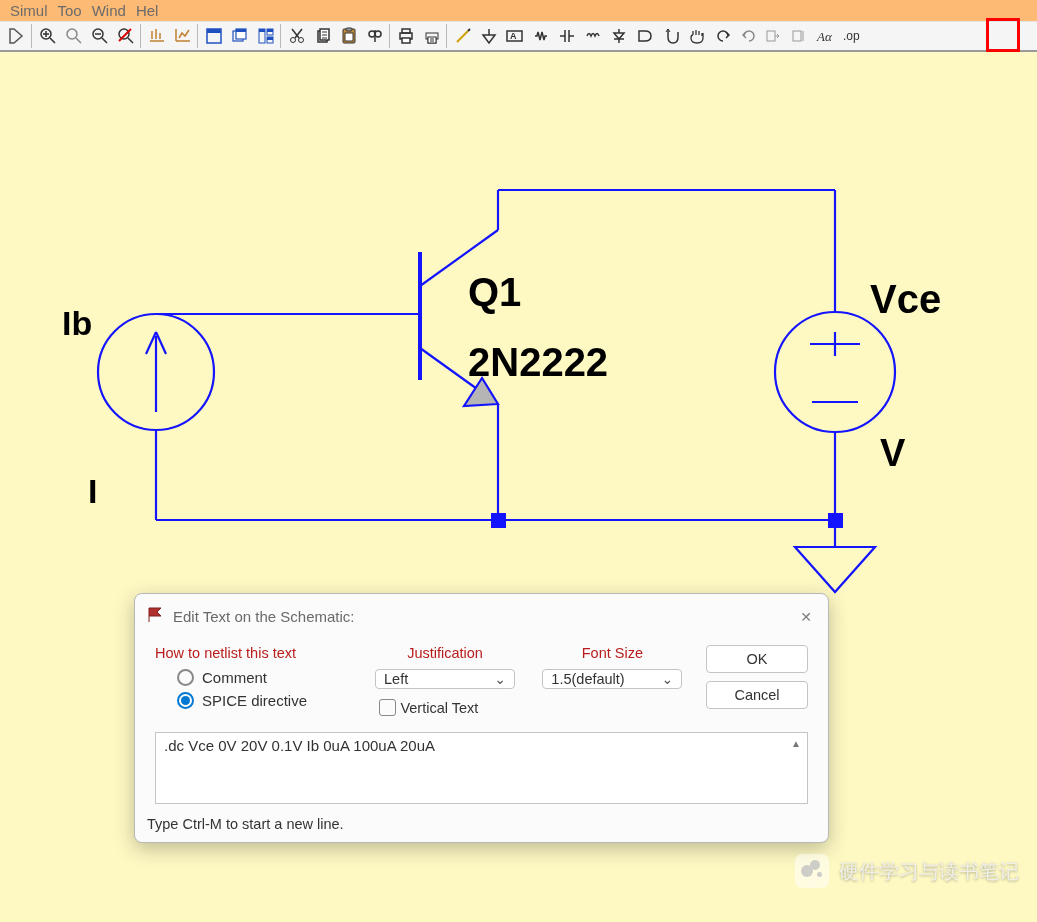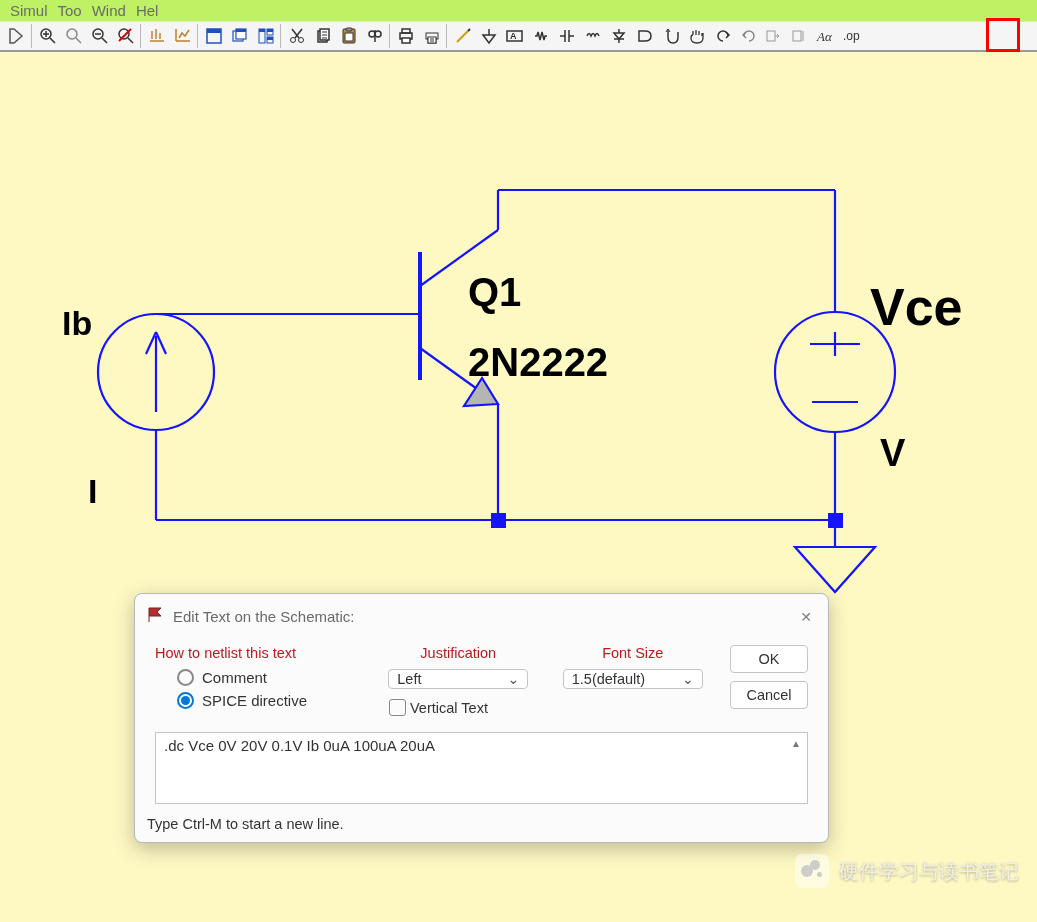--- a/index.html
+++ b/index.html
@@ -7,21 +7,21 @@
       width: 1037px;
       height: 922px;
       font-family: "Segoe UI", Arial, sans-serif;
       background: #ffffff;
       overflow: hidden;
       position: relative;
     }
     
     .menubar {
       height: 22px;
-      background: #bef264;
+      background: #fdba74;
       padding-left: 10px;
       display: flex;
       align-items: center;
       gap: 0;
       color: #6b6b6b;
       font-size: 15px;
       border-bottom: 1px solid #e5e5e5;
     }
     .menubar span { margin-right: 10px; cursor: default; }
     
@@ -174,21 +174,21 @@
       height: 17px;
       border: 1.5px solid #888;
       border-radius: 3px;
     }
     .dlg-buttons {
       display: flex;
       flex-direction: column;
       gap: 8px;
     }
     .dlg-btn {
-      width: 78px;
+      width: 102px;
       height: 28px;
       border: 1px solid #c4c4c4;
       border-radius: 4px;
       background: #fff;
       text-align: center;
       line-height: 26px;
       font-size: 14.5px;
       cursor: pointer;
     }
     .dlg-text {
@@ -507,21 +507,21 @@
     </g>
 
     <rect x="491" y="461" width="15" height="15" fill="#1414ff"></rect>
     <rect x="828" y="461" width="15" height="15" fill="#1414ff"></rect>
   </svg>
 
   <div class="sch-text" style="top:252px;left:62px;font-size:34px">Ib</div>
   <div class="sch-text" style="top:420px;left:88px;font-size:34px">I</div>
   <div class="sch-text" style="top:218px;left:468px;font-size:40px">Q1</div>
   <div class="sch-text" style="top:288px;left:468px;font-size:40px">2N2222</div>
-  <div class="sch-text" style="top:225px;left:870px;font-size:52px">Vce</div>
+  <div class="sch-text" style="top:225px;left:870px;font-size:40px">Vce</div>
   <div class="sch-text" style="top:380px;left:880px;font-size:38px">V</div>
 </div>
 
 <div class="dialog">
   <div class="dlg-title">
     <span class="icon">
       <svg width="18" height="18">
           <path d="M2 2v14M2 2h12l-4 4 4 4H2" fill="#b03030" stroke="#802020"></path>
         </svg>
     </span>

